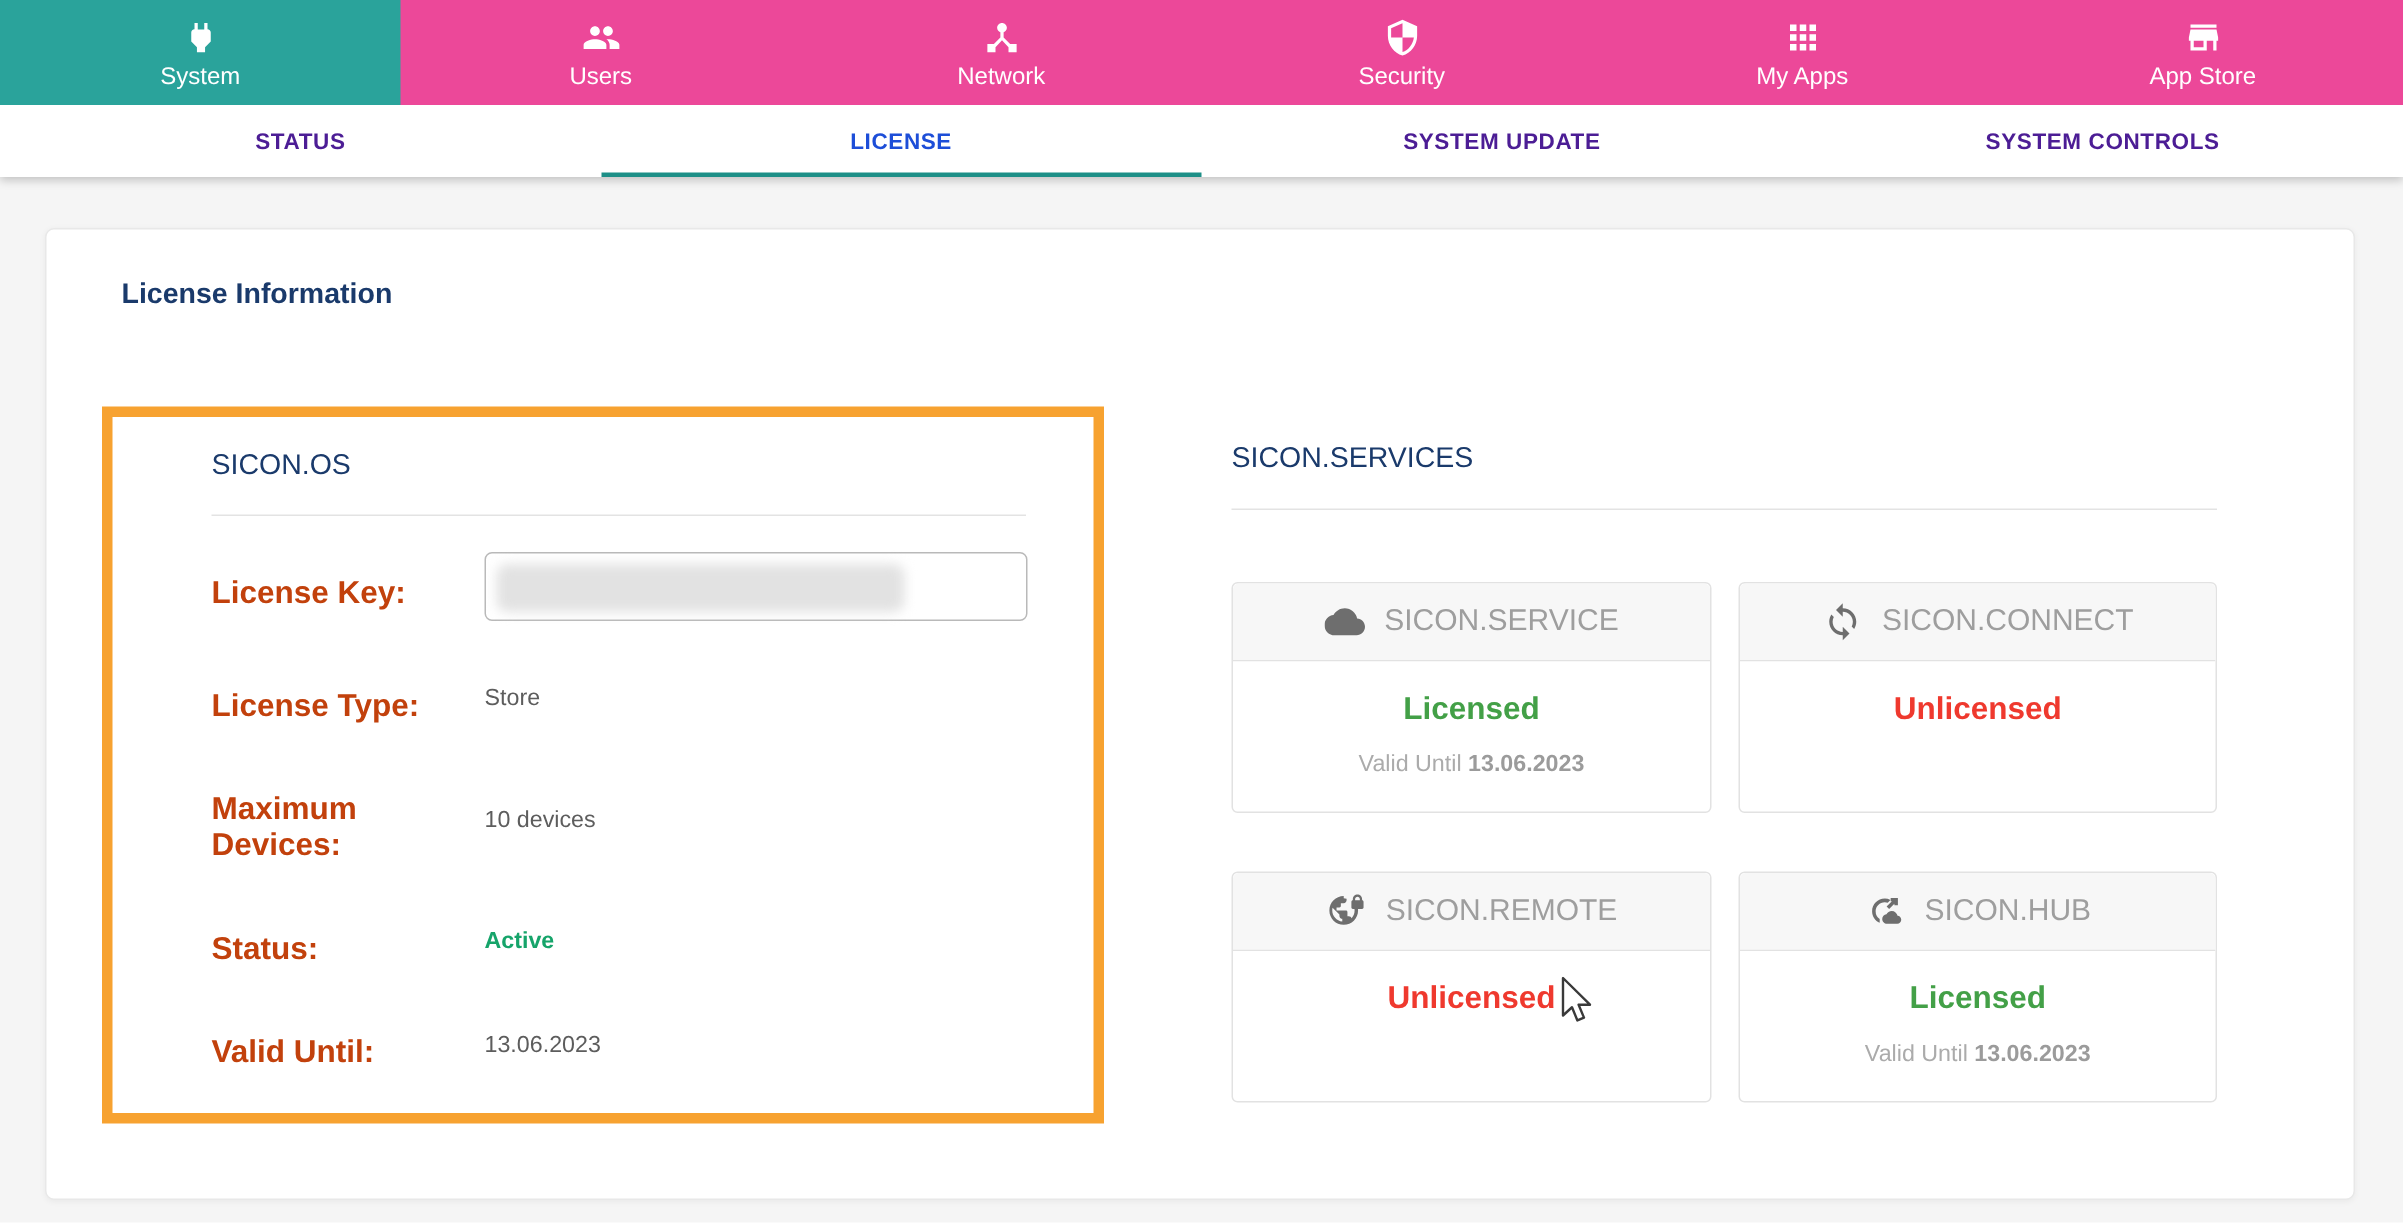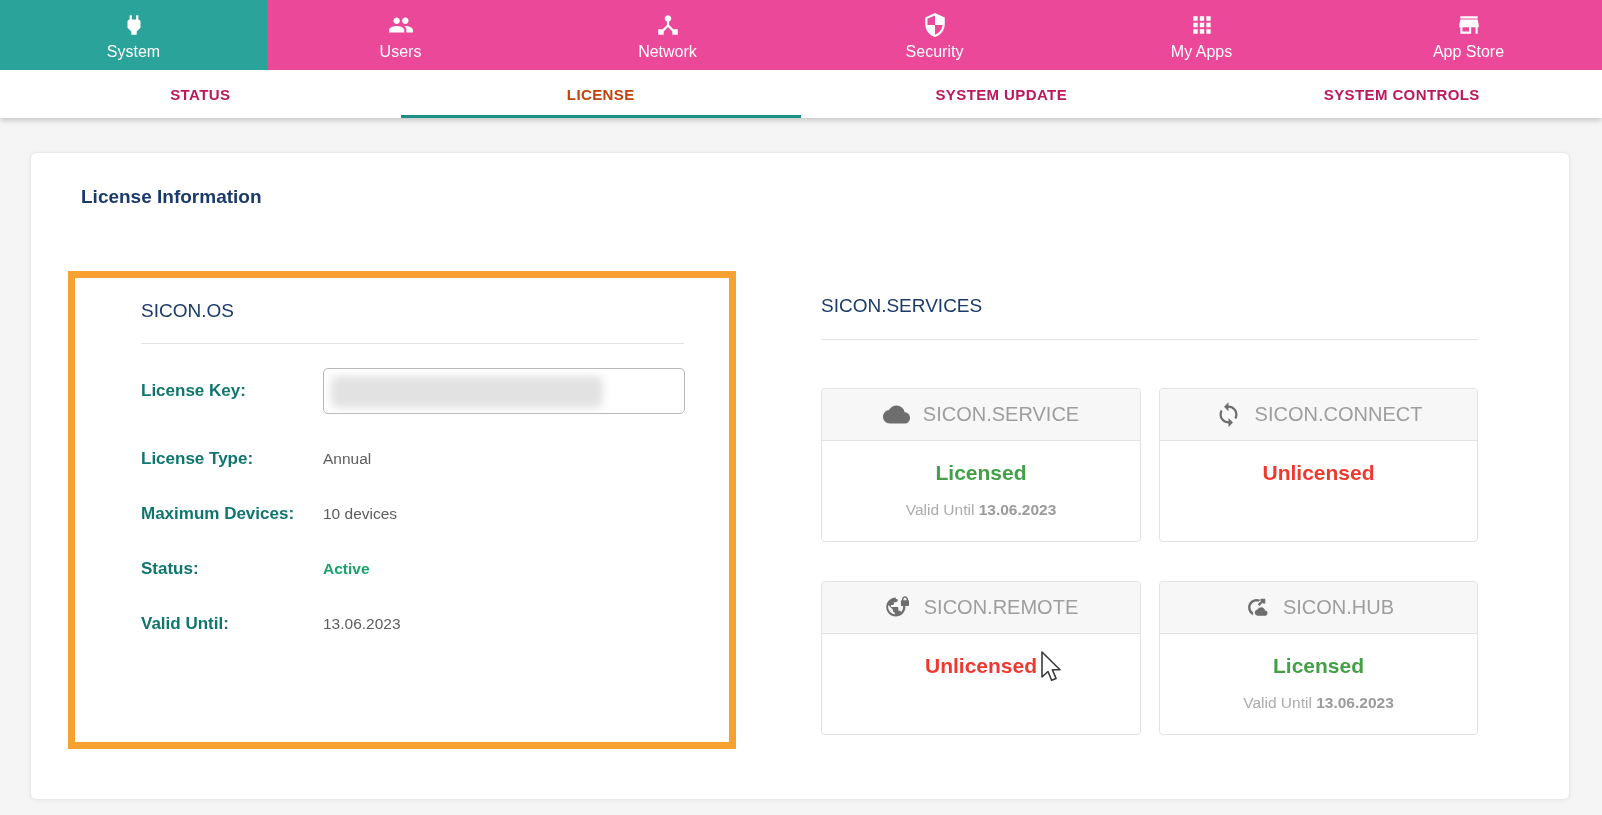--- a/index.html
+++ b/index.html
@@ -25,24 +25,24 @@
   .nav-label { color:#ffffff; font-size:16px; }
 
   
   .subnav {
     height:48px; background:#ffffff; display:flex;
     position:relative; z-index:2;
     box-shadow:0 2px 6px rgba(0,0,0,0.22);
   }
   .subnav-item {
     flex:1; display:flex; align-items:center; justify-content:center;
-    font-size:15px; font-weight:700; letter-spacing:.4px; color:#be185d;
+    font-size:15px; font-weight:700; letter-spacing:.4px; color:#4c1d95;
     position:relative; cursor:pointer; text-transform:uppercase;
   }
-  .subnav-item.active { color:#c2410c; }
+  .subnav-item.active { color:#1d4ed8; }
   .subnav-item.active::after {
     content:""; position:absolute; left:0; right:0; bottom:0;
     height:3px; background:#1d8f87;
   }
 
   
   .card {
     position:absolute; left:30px; top:152px; width:1540px; height:648px;
     background:#ffffff; border:1px solid #e8e8e8; border-radius:6px;
     box-shadow:0 1px 4px rgba(0,0,0,0.05);
@@ -55,21 +55,21 @@
 
   
   .os-box {
     position:absolute; left:37px; top:118px; width:668px; height:478px;
     border:7px solid #f7a230; background:#ffffff;
     padding:22px 44px 0 66px;
   }
   .os-divider { height:1px; background:#e3e3e3; margin-top:21px; width:543px; }
   .kv-input-row { display:flex; align-items:center; margin-top:24px; }
   .kv-row { display:flex; align-items:center; margin-top:35px; }
-  .kv-label { width:182px; font-size:17px; font-weight:700; color:#0f766e; }
+  .kv-label { width:182px; font-size:21px; font-weight:700; color:#c2410c;margin-top:10px; }
   .kv-value { font-size:15.5px; color:#5d5d5d; }
   .kv-value.status-active { color:#16a46a; font-weight:700; }
   .license-input {
     width:362px; height:46px; background:#fff;
     border:1px solid #b9b9b9; border-radius:5px; position:relative;
   }
   .redacted-blob {
     position:absolute; left:7px; top:7px; width:272px; height:32px;
     background:#e2e2e2; border-radius:7px; filter:blur(4px);
   }
@@ -171,21 +171,21 @@
 
     <div class="kv-input-row">
       <span class="kv-label">License Key:</span>
       <div class="license-input">
         <div class="redacted-blob"></div>
       </div>
     </div>
 
     <div class="kv-row">
       <span class="kv-label">License Type:</span>
-      <span class="kv-value">Annual</span>
+      <span class="kv-value">Store</span>
     </div>
     <div class="kv-row">
       <span class="kv-label">Maximum Devices:</span>
       <span class="kv-value">10 devices</span>
     </div>
     <div class="kv-row">
       <span class="kv-label">Status:</span>
       <span class="kv-value status-active">Active</span>
     </div>
     <div class="kv-row">

